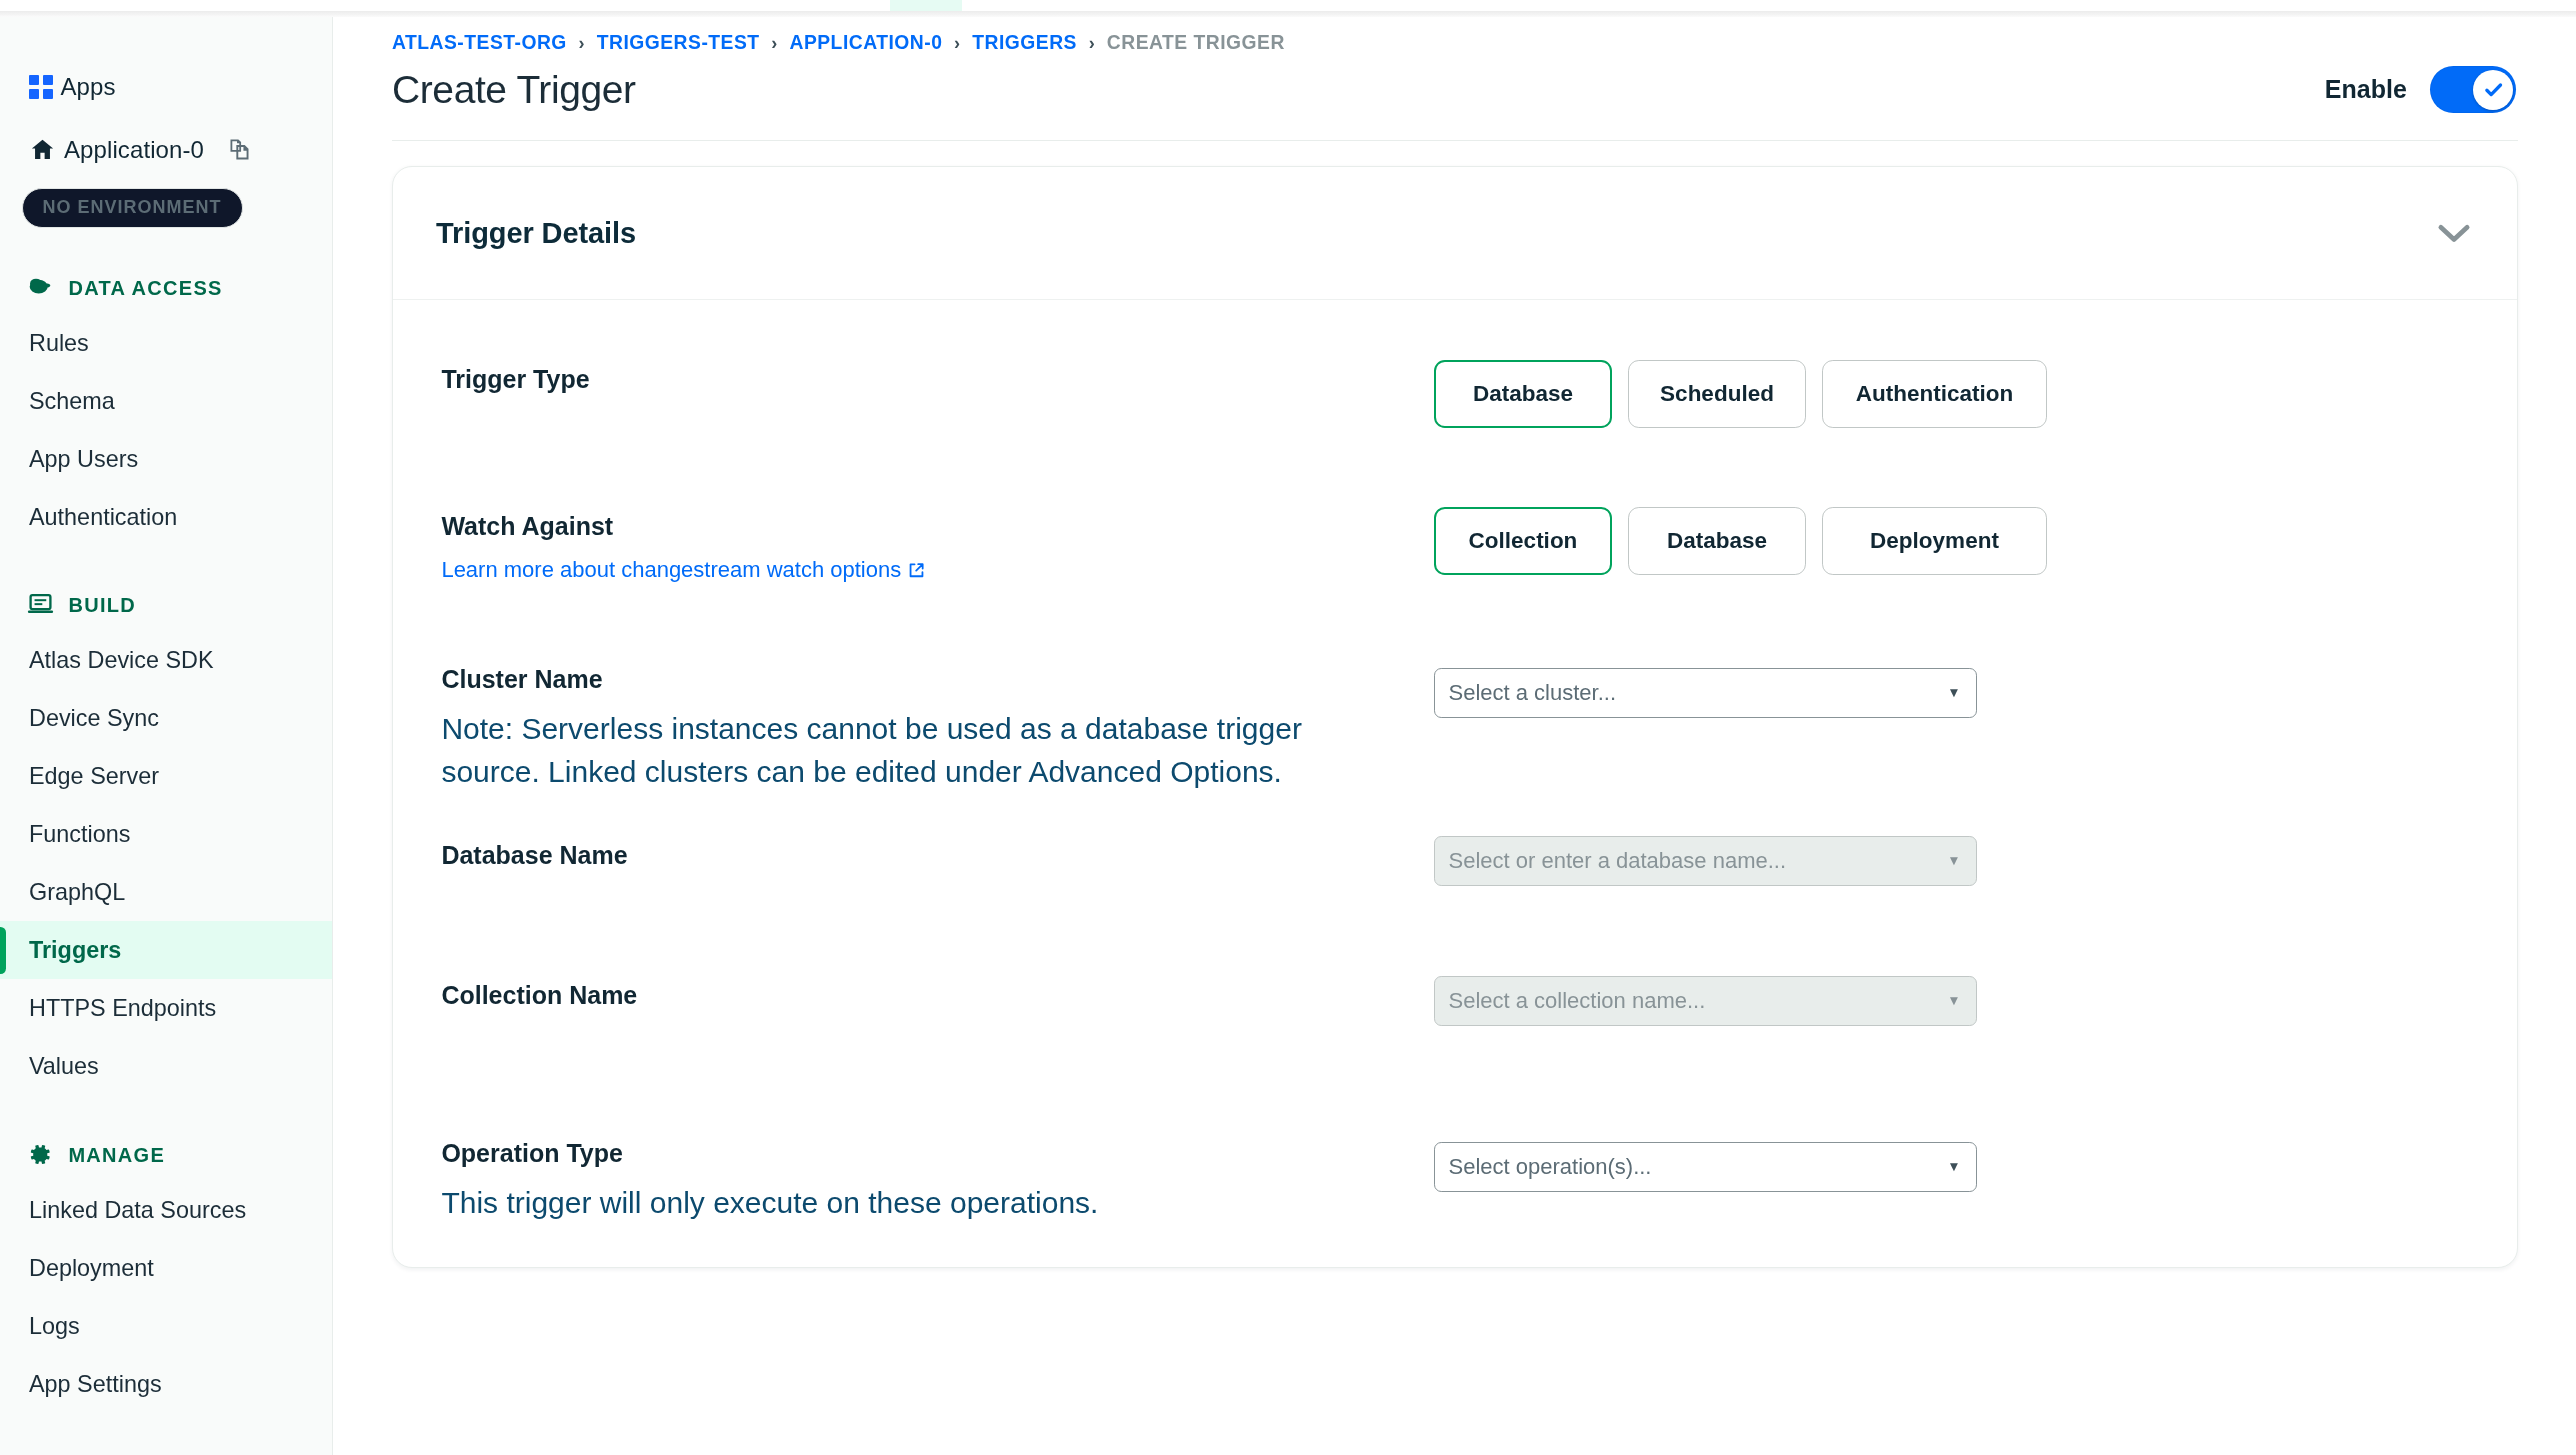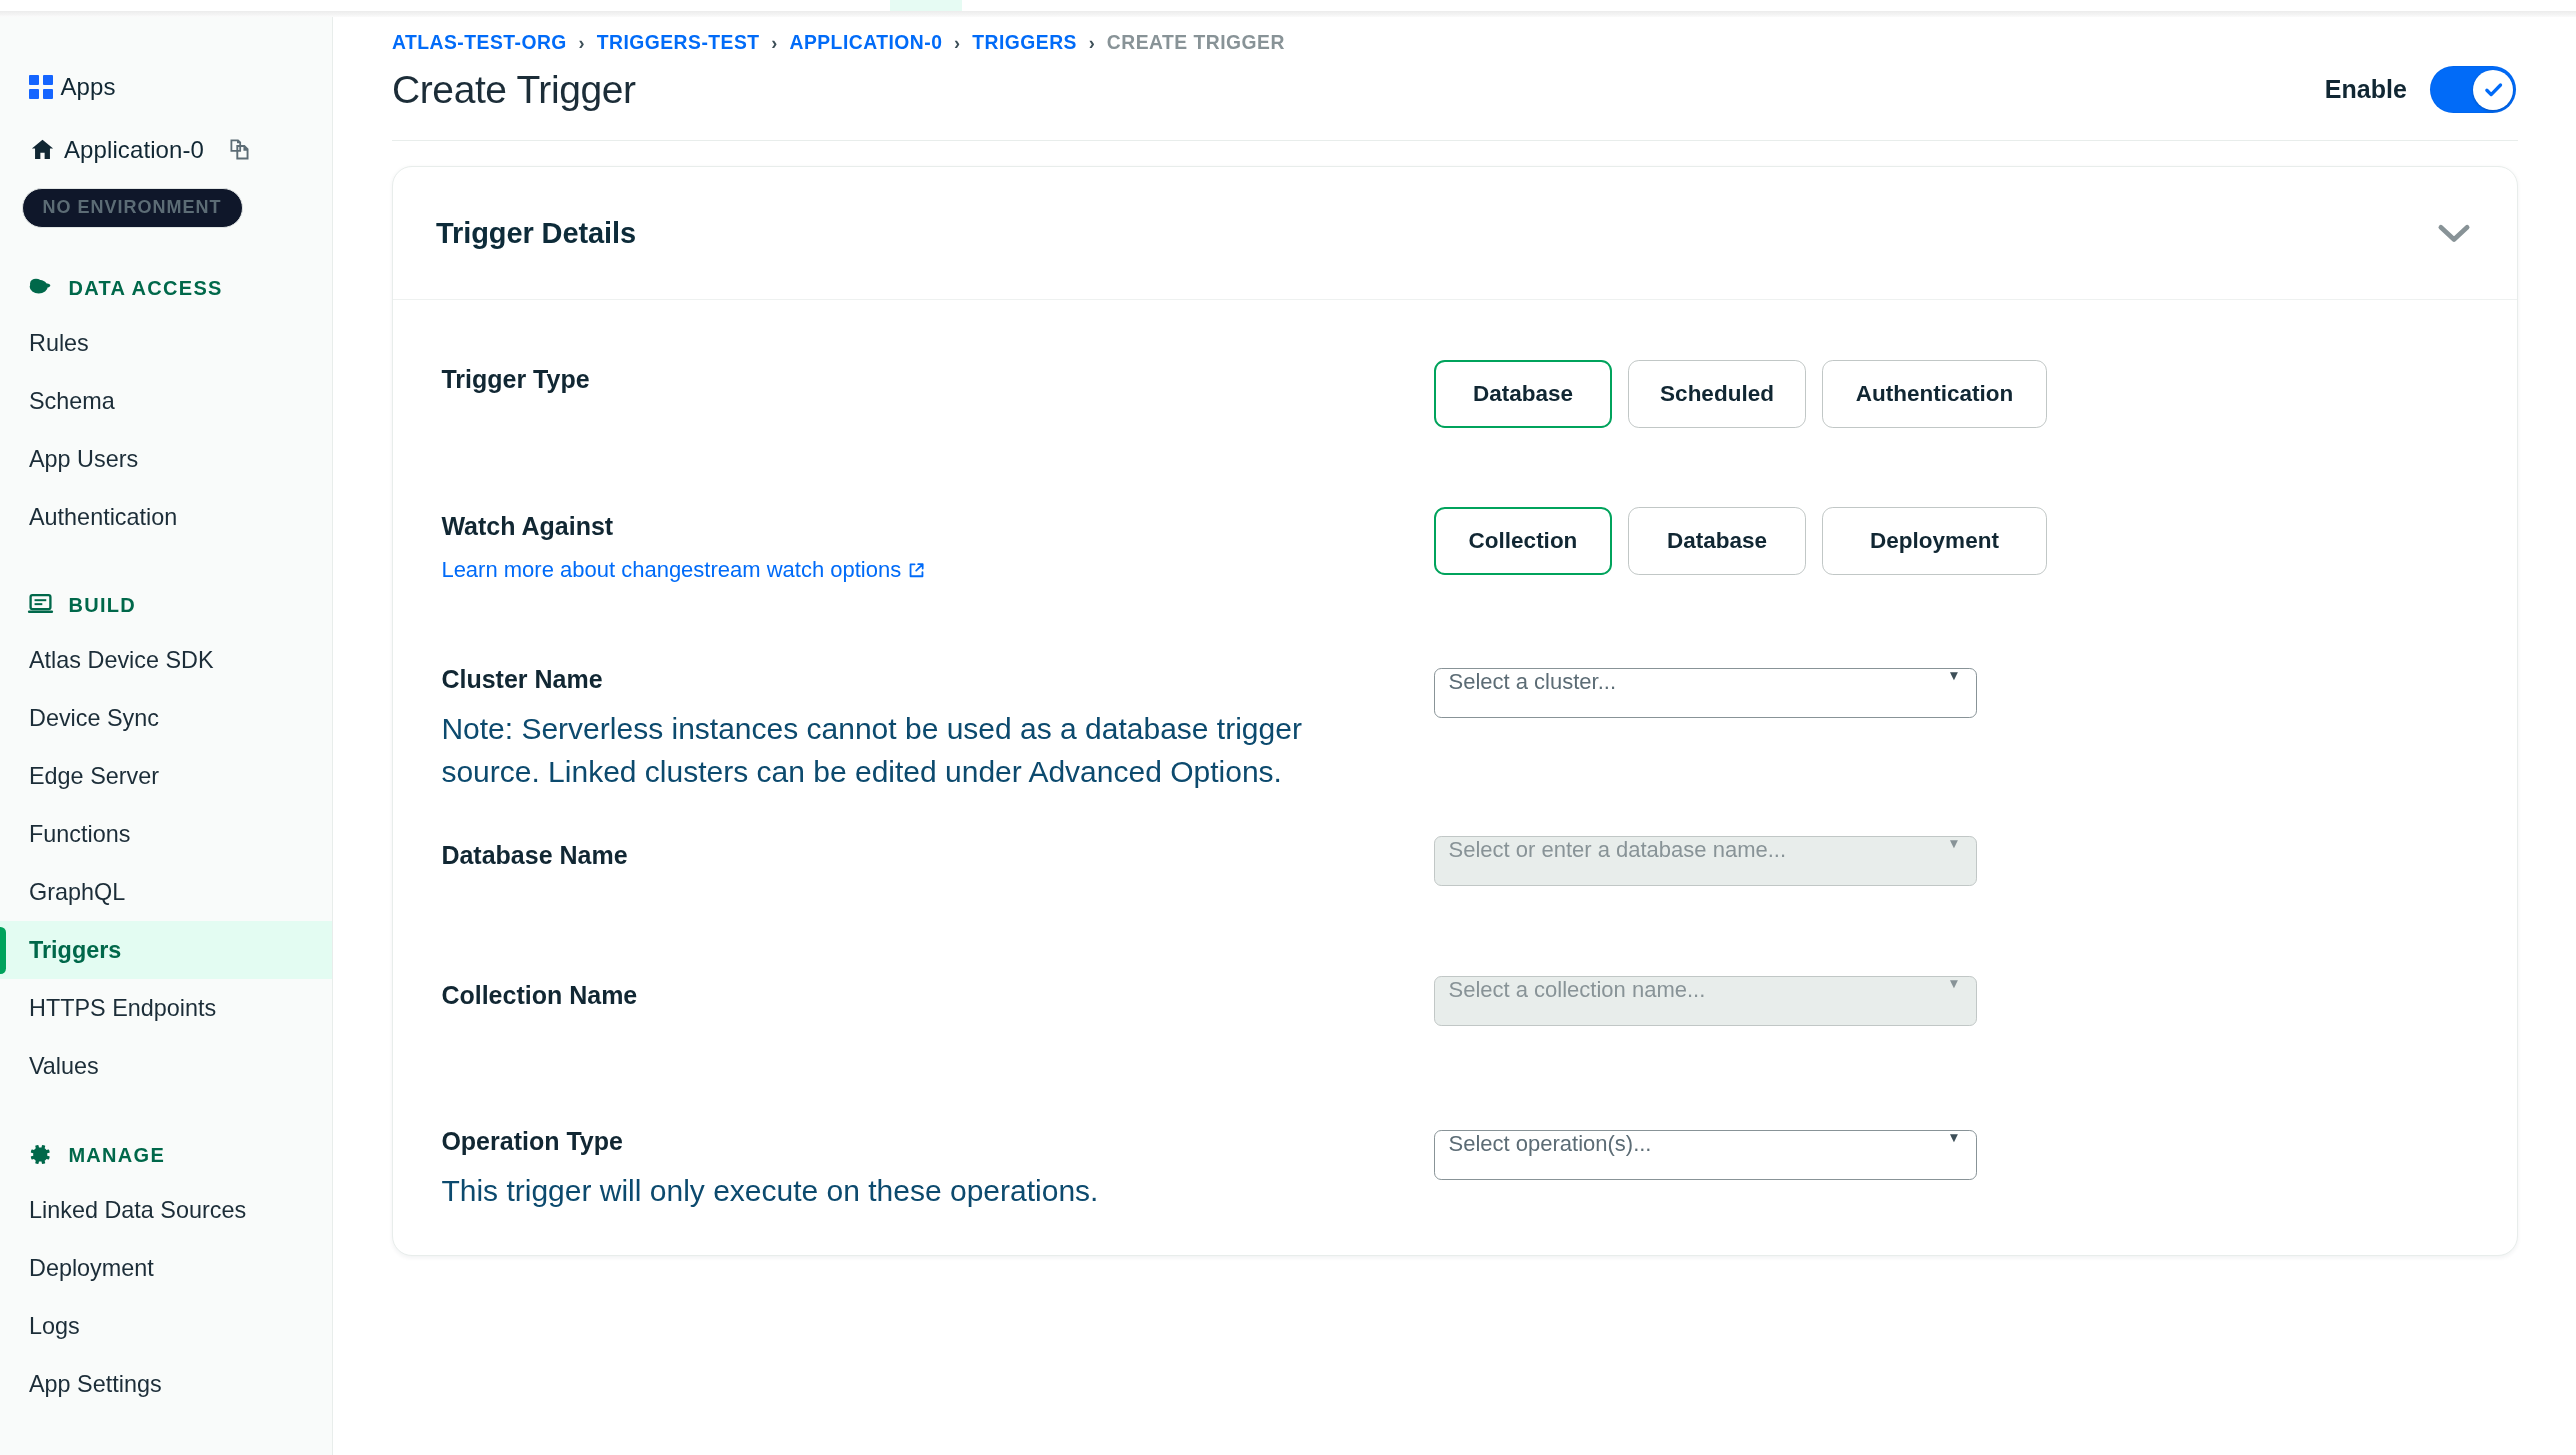--- a/index.html
+++ b/index.html
@@ -275,41 +275,41 @@
     border: 2.7px solid #00a35c;
   }
 
   .dd {
     width: 543px;
     height: 50px;
     border: 1.3px solid #889397;
     border-radius: 7.2px;
     background: #ffffff;
     display: flex;
-    align-items: flex-start;
+    align-items: center;
     justify-content: space-between;
     padding: 0 15.3px 0 13.5px;
     cursor: pointer;
   }
   .dd .ph { font-size: 22px; color: #5c6c75; }
   .dd .caret { color: #3d4f58; font-size: 13.5px; line-height: 1; }
   .dd.disabled {
     background: #e8edeb;
     border-color: #c1c7c6;
     cursor: not-allowed;
   }
   .dd.disabled .ph { color: #889397; }
   .dd.disabled .caret { color: #889397; }
 
   .row-triggertype { margin-top: 12.6px; }
   .row-watch      { margin-top: 41px; }
   .row-cluster    { margin-top: 47px; }
   .row-dbname     { margin-top: 34px; }
   .row-collname   { margin-top: 34px; }
-  .row-optype     { margin-top: 40px; }
+  .row-optype     { margin-top: 52px; }
 
   .pad-dd { padding-top: 8px; }
 </style>
 </head>
 <body>
 
 <div class="app">
 
   <div class="top-strip">
     <div class="top-strip-teal"></div>

